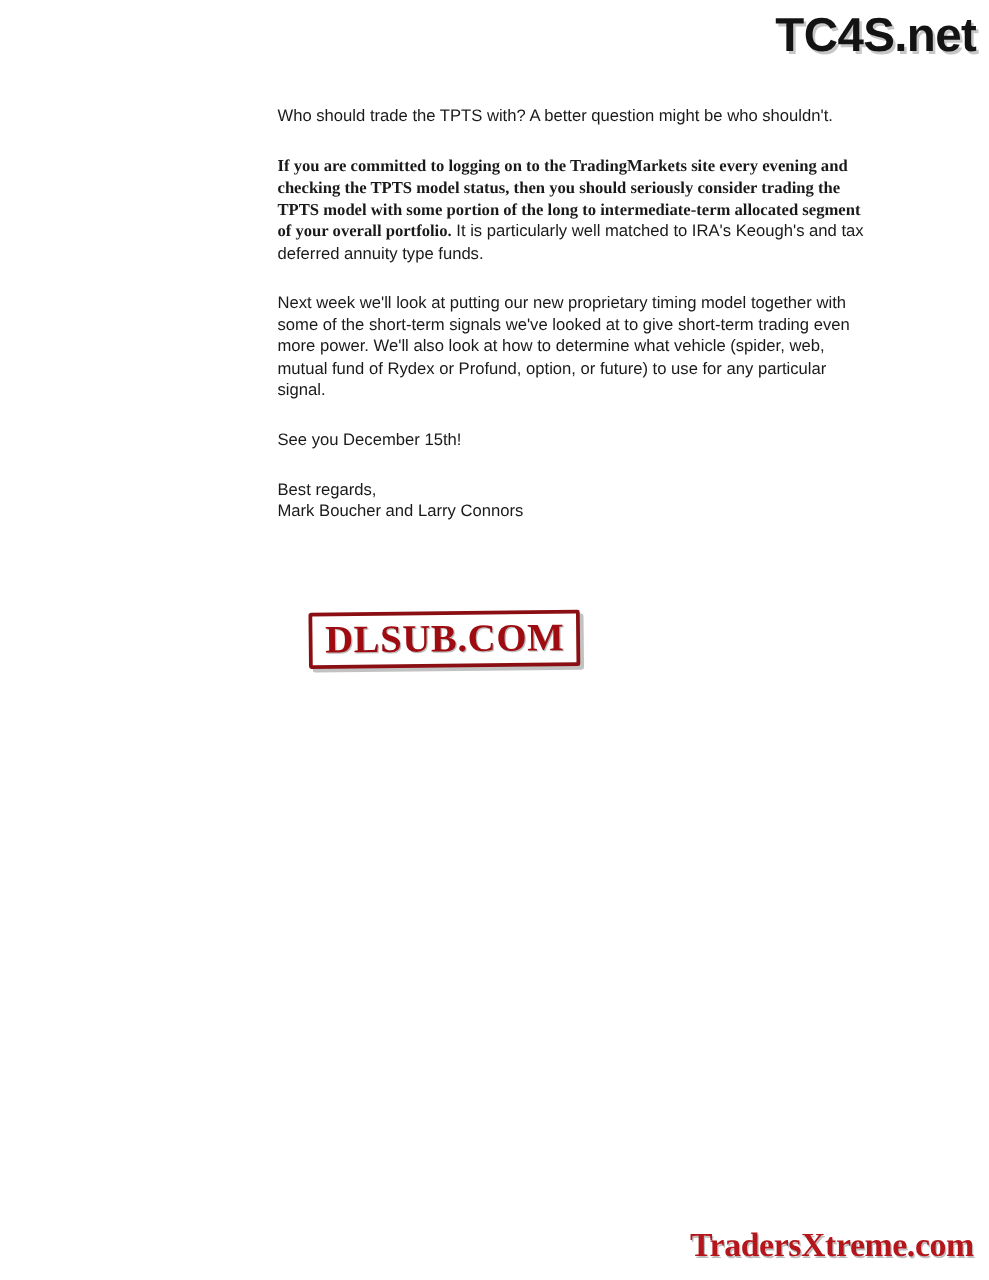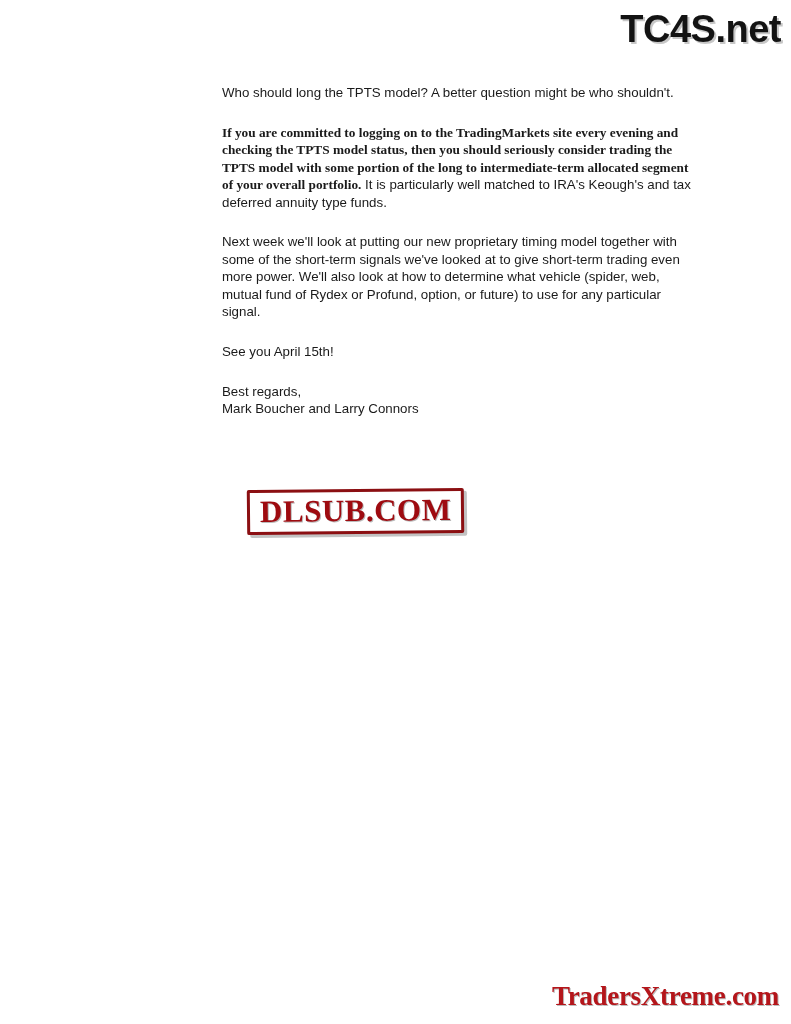--- a/index.html
+++ b/index.html
@@ -117,33 +117,33 @@
 <body>
 
 <div class="page">
 
   <div class="top-watermark">TC4S.net</div>
 
   <div class="doc-body">
 
 
     <p class="para">
-      <span>Who should long the TPTS model? A better question might be who shouldn't.</span>
+      <span>Who should trade the TPTS with? A better question might be who shouldn't.</span>
     </p>
 
     <p class="para">
       <span class="bold-run">If you are committed to logging on to the TradingMarkets site every evening and checking the TPTS model status, then you should seriously consider trading the TPTS model with some portion of the long to intermediate-term allocated segment of your overall portfolio.</span><span> It is particularly well matched to IRA's Keough's and tax deferred annuity type funds.</span>
     </p>
 
 
     <p class="para">
       <span>Next week we'll look at putting our new proprietary timing model together with some of the short-term signals we've looked at to give short-term trading even more power. We'll also look at how to determine what vehicle (spider, web, mutual fund of Rydex or Profund, option, or future) to use for any particular signal.</span>
     </p>
 
-    <p class="signoff">See you April 15th!</p>
+    <p class="signoff">See you December 15th!</p>
 
     <div class="sig-block">
       <p class="sig-line">Best regards,</p>
       <p class="sig-line">Mark Boucher and Larry Connors</p>
     </div>
 
   </div>
 
   <div class="stamp">
     <div class="stamp-text">DLSUB.COM</div>

